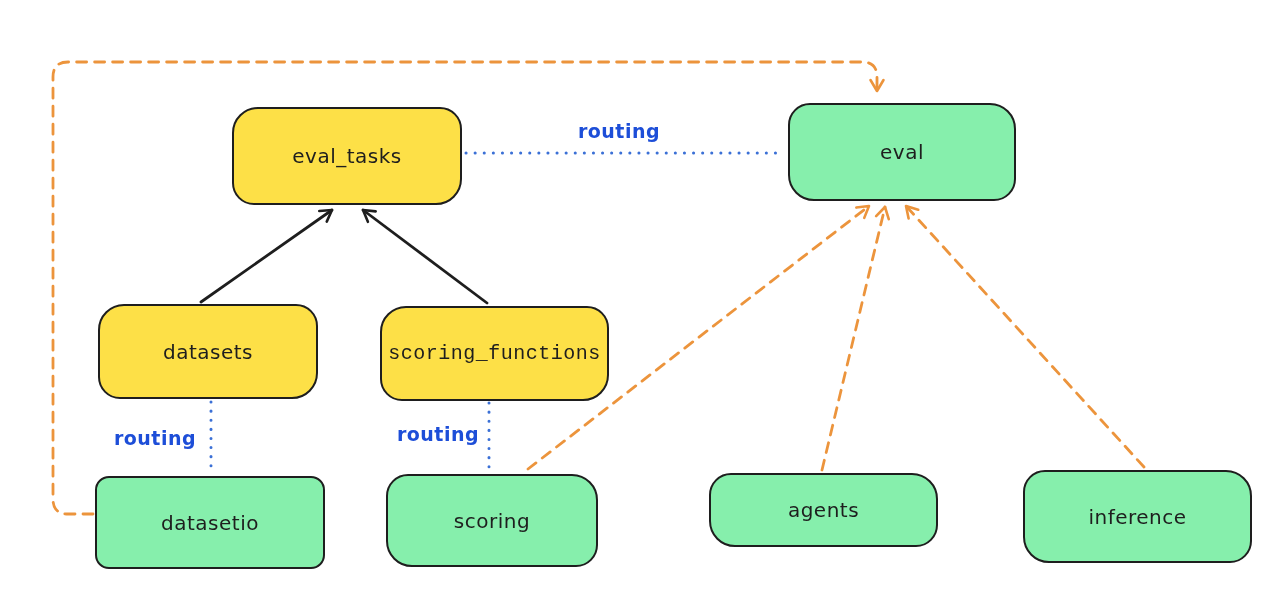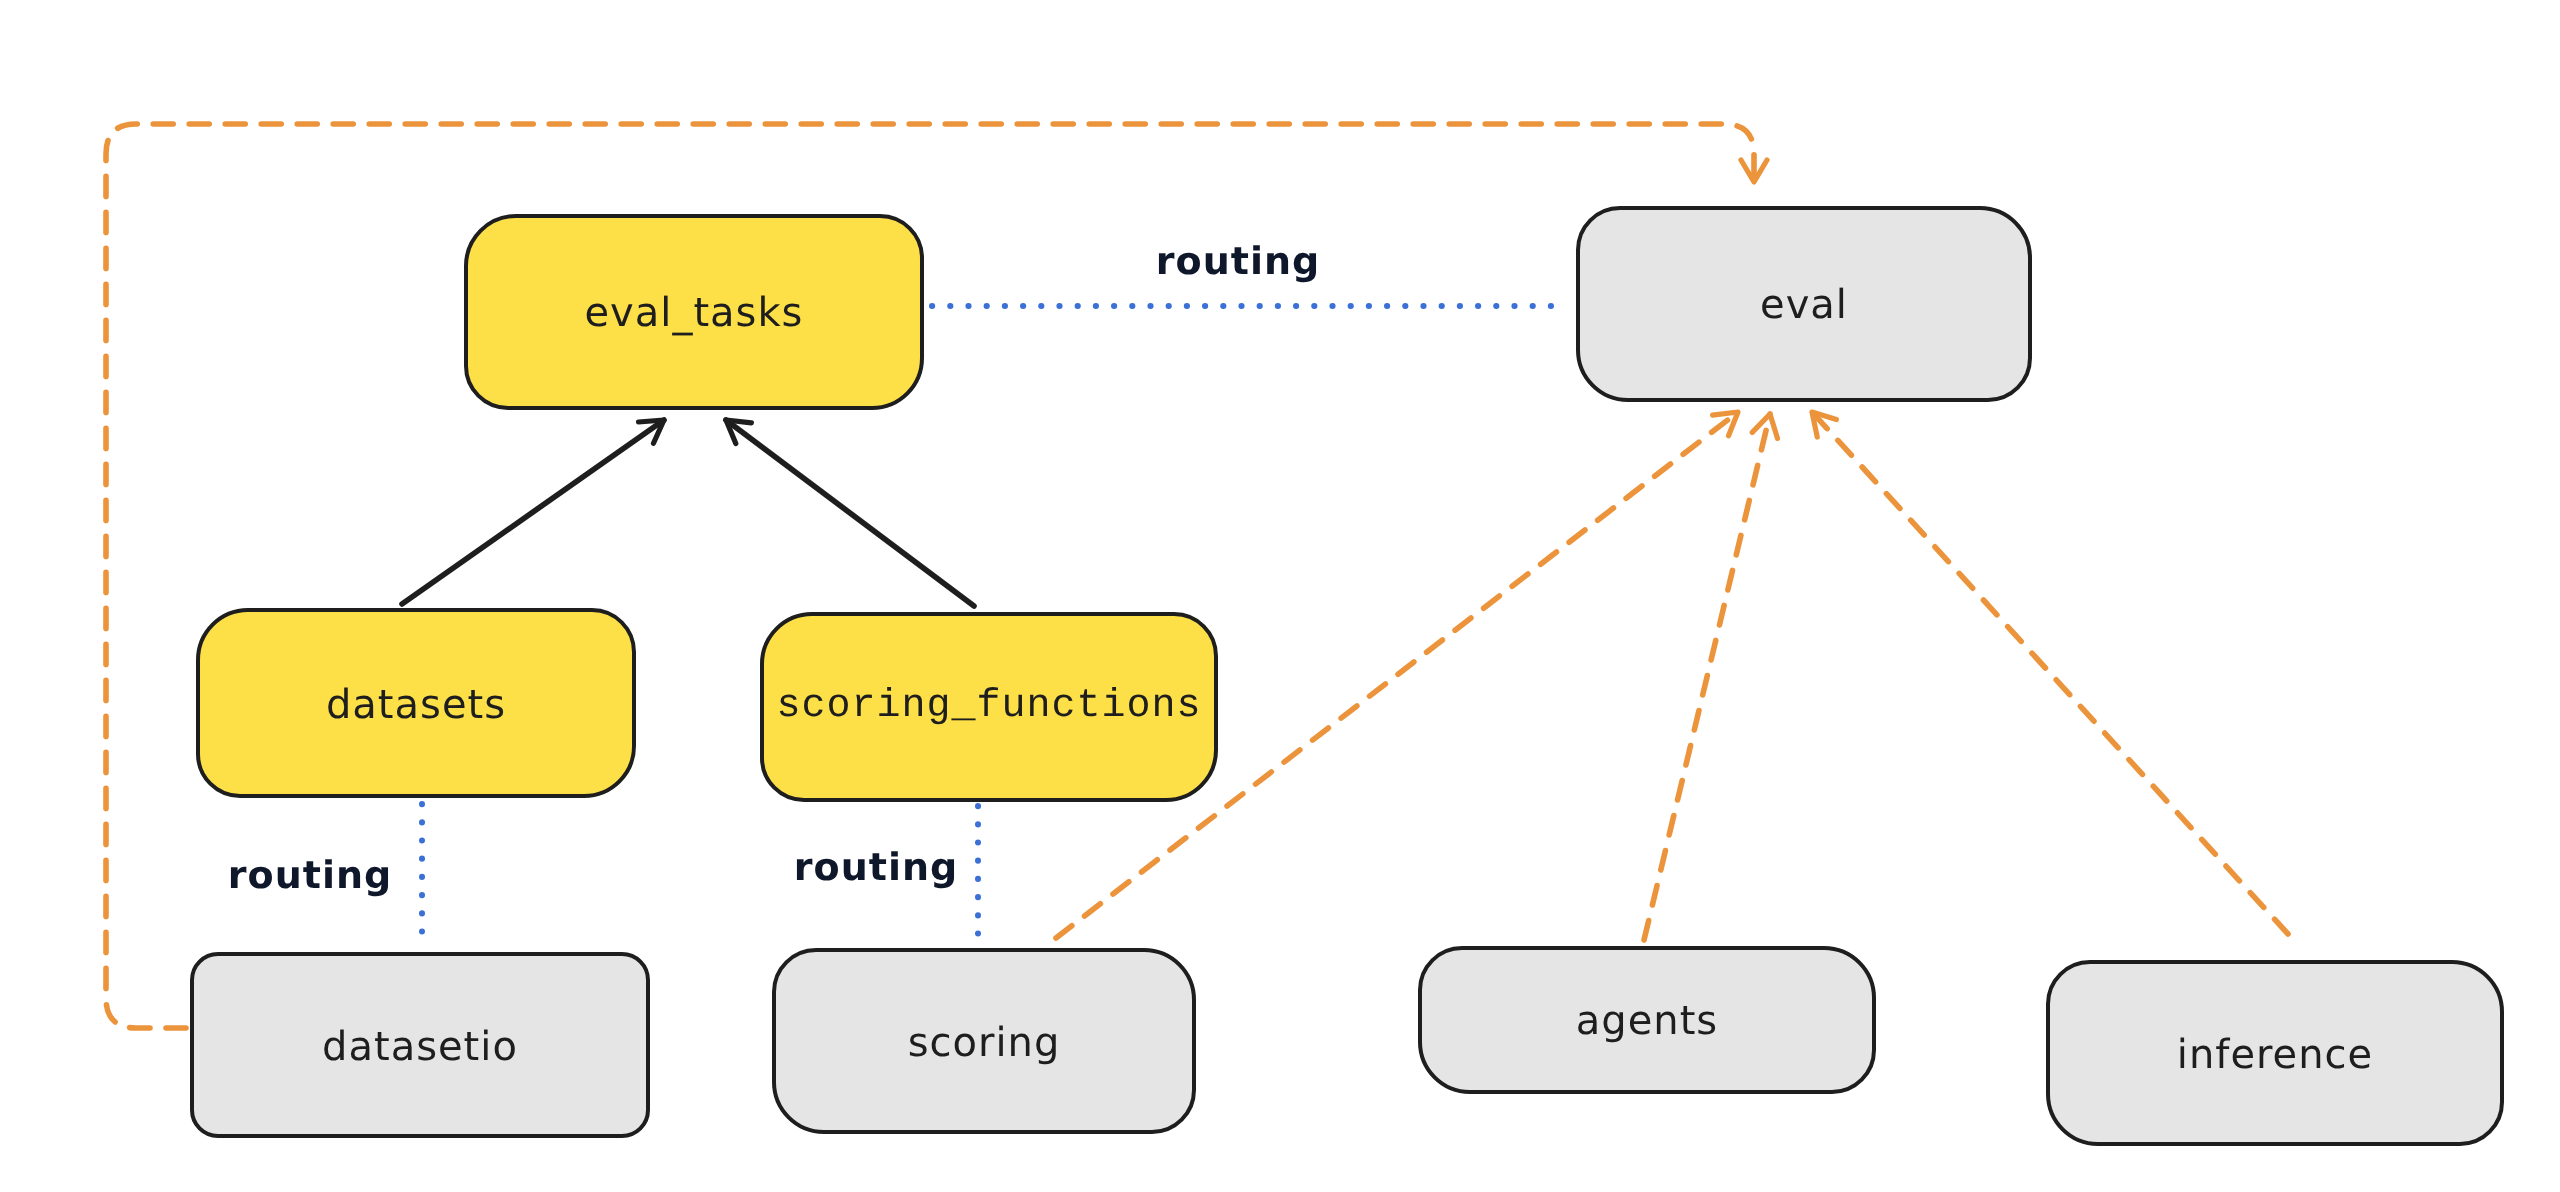--- a/index.html
+++ b/index.html
@@ -8,24 +8,24 @@
     overflow:hidden; font-family:"DejaVu Sans", sans-serif;
   }
   .edges-layer { position:absolute; left:0; top:0; width:1280px; height:596px; }
   .node {
     position:absolute; box-sizing:border-box;
     display:flex; align-items:center; justify-content:center;
     border:2.5px solid #1e1e1e;
     font-size:20px; color:#1e1e1e; letter-spacing:0.5px;
   }
   .node.blue  { background:#fde047; border-radius:26px 22px 26px 22px; }
-  .node.green { background:#e5e5e5; border-radius:22px 26px 22px 26px; }
+  .node.green { background:#86efac; border-radius:22px 26px 22px 26px; }
   .edge-label {
     position:absolute; transform:translate(-50%,-50%);
-    color:#0f172a; font-size:19px; font-weight:600; letter-spacing:0.5px;
+    color:#1d4ed8; font-size:19px; font-weight:600; letter-spacing:0.5px;
     white-space:nowrap;
   }
 </style>
 </head>
 <body>
 
 <div class="canvas">
 
   <svg class="edges-layer" width="1280" height="596" viewBox="0 0 1280 596" xmlns="http://www.w3.org/2000/svg">
     <defs>
@@ -71,21 +71,21 @@
   </div>
 
   <div class="node green" style="left:386px; top:474px; width:212px; height:93px;">
     <span>scoring</span>
   </div>
 
   <div class="node green" style="left:709px; top:473px; width:229px; height:74px;">
     <span>agents</span>
   </div>
 
-  <div class="node green" style="left:1023px; top:470px; width:229px; height:93px;margin-top:10px;">
+  <div class="node green" style="left:1023px; top:470px; width:229px; height:93px;">
     <span>inference</span>
   </div>
 
   <span class="edge-label" style="left:619px; top:131px;">routing</span>
   <span class="edge-label" style="left:155px; top:438px;">routing</span>
   <span class="edge-label" style="left:438px; top:434px;">routing</span>
 
 </div>
 
 </body></html>

